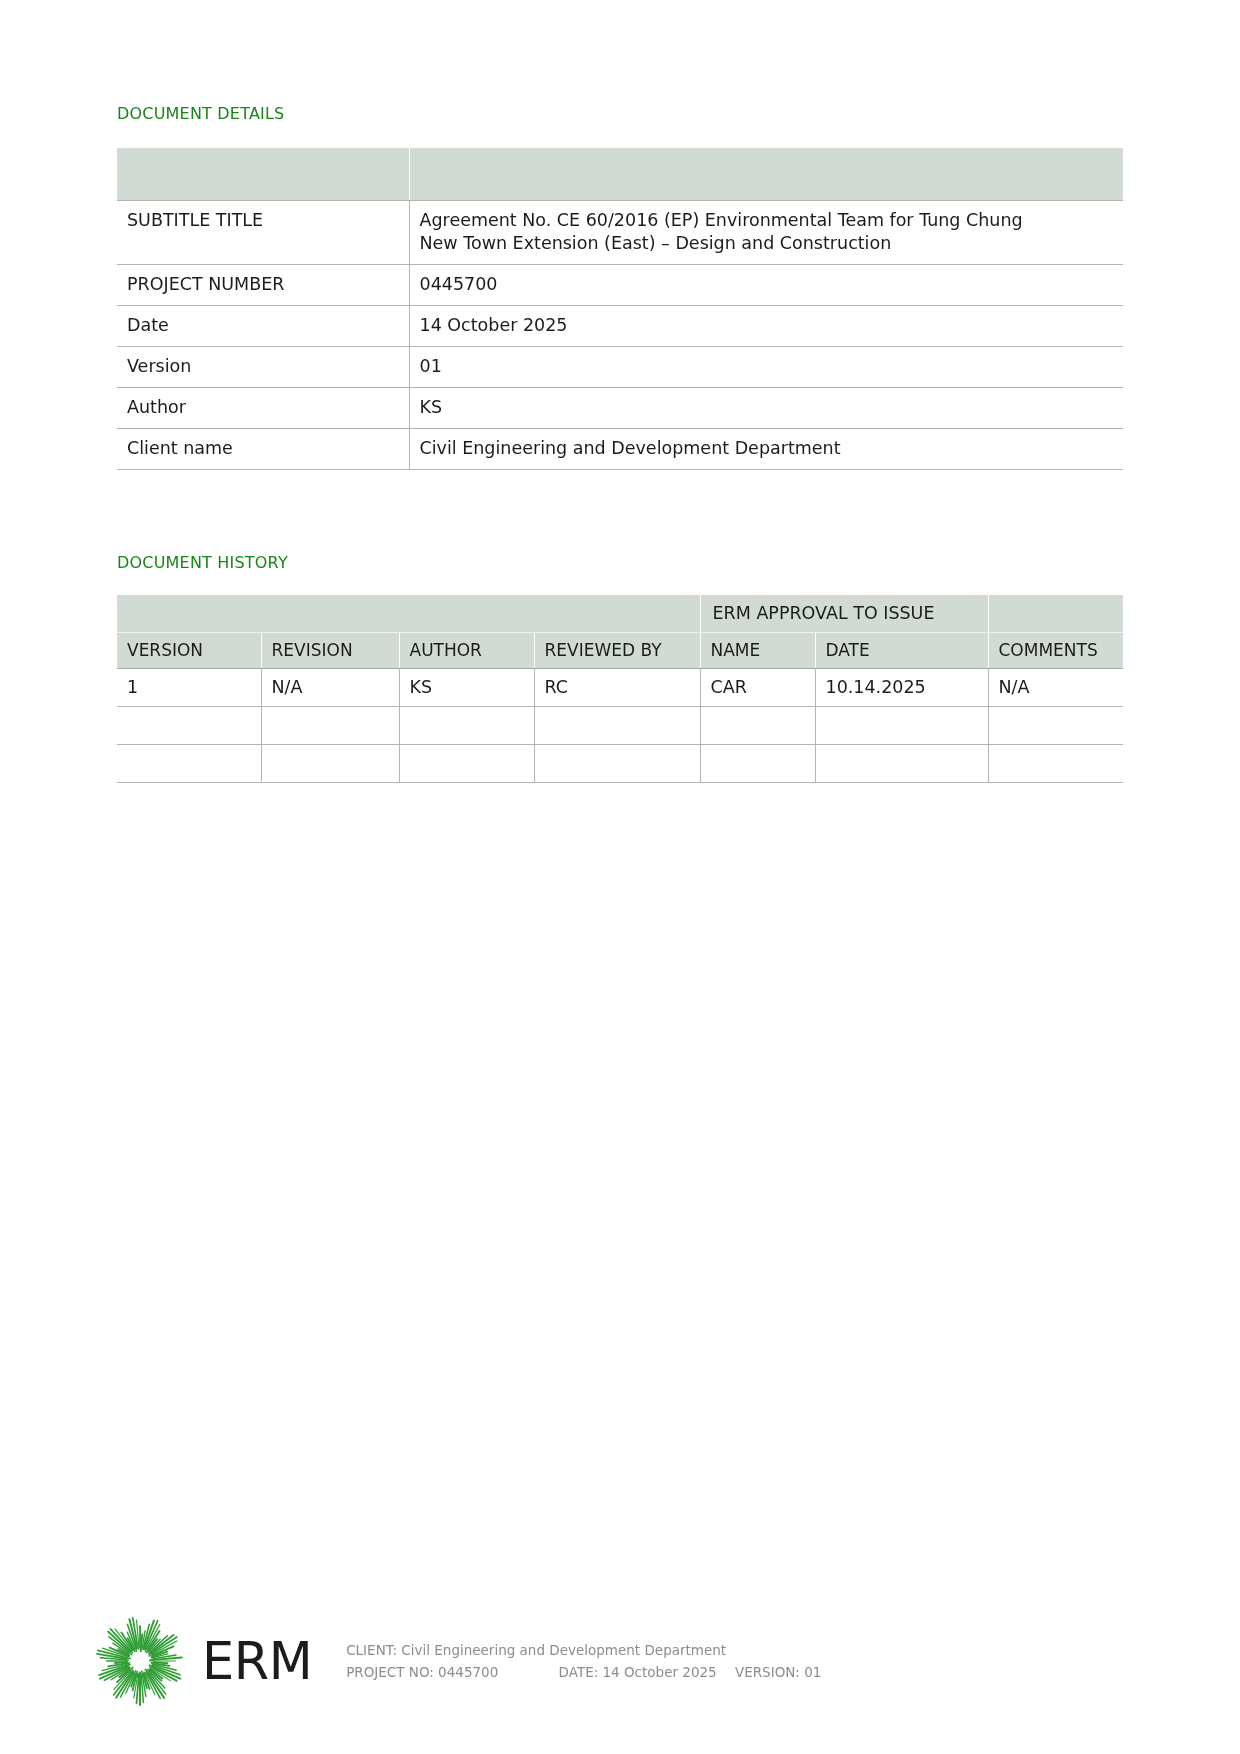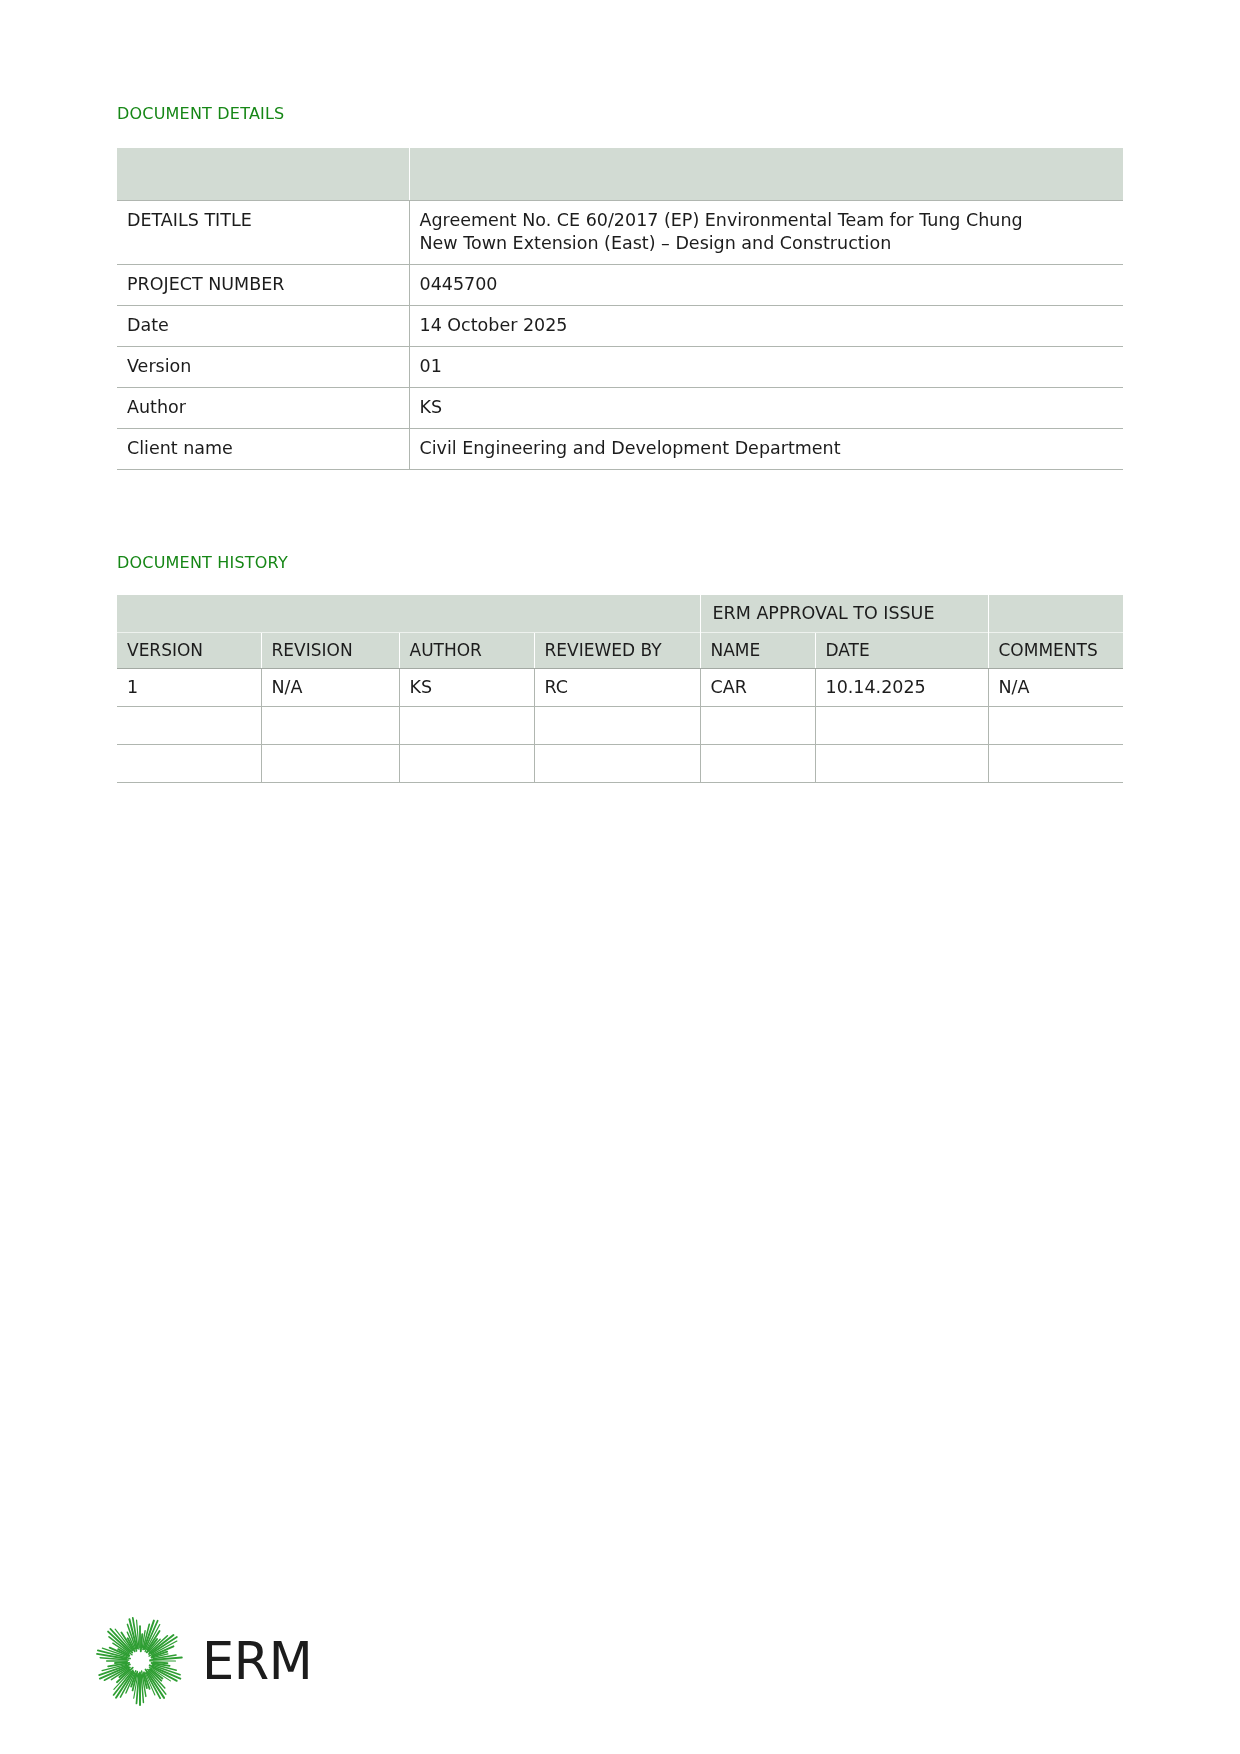--- a/index.html
+++ b/index.html
@@ -100,22 +100,22 @@
     <colgroup>
         <col style="width:292px">
         <col style="width:714px">
       </colgroup>
     <tbody>
       <tr>
         <td class="band band-cell first"></td>
         <td class="band band-cell"></td>
       </tr>
       <tr class="h61">
-        <td class="lbl">DETAILS TITLE</td>
-        <td class="val">Agreement No. CE 60/2017 (EP) Environmental Team for Tung Chung
+        <td class="lbl">SUBTITLE TITLE</td>
+        <td class="val">Agreement No. CE 60/2016 (EP) Environmental Team for Tung Chung
 New Town Extension (East) – Design and Construction</td>
       </tr>
       <tr class="h39">
         <td class="lbl">PROJECT NUMBER</td>
         <td class="val">0445700</td>
       </tr>
       <tr class="h39">
         <td class="lbl">Date</td>
         <td class="val">14 October 2025</td>
       </tr>
@@ -264,15 +264,23 @@
         <line x1="55.2" y1="38.8" x2="80.2" y2="19.4" stroke="#2f9e33" stroke-width="2.00" stroke-linecap="round"></line>
         <line x1="57.7" y1="38.4" x2="83.7" y2="21.4" stroke="#2f9e33" stroke-width="1.70" stroke-linecap="round"></line>
         <line x1="55.2" y1="41.0" x2="83.7" y2="25.6" stroke="#2f9e33" stroke-width="1.25" stroke-linecap="round"></line>
         <line x1="58.6" y1="40.5" x2="80.2" y2="31.0" stroke="#2f9e33" stroke-width="1.89" stroke-linecap="round"></line>
         <line x1="57.7" y1="42.0" x2="73.8" y2="36.5" stroke="#2f9e33" stroke-width="1.93" stroke-linecap="round"></line>
         <line x1="58.0" y1="42.9" x2="74.5" y2="38.8" stroke="#2f9e33" stroke-width="1.34" stroke-linecap="round"></line>
         <line x1="59.5" y1="43.7" x2="82.8" y2="39.9" stroke="#2f9e33" stroke-width="1.63" stroke-linecap="round"></line>
         <line x1="56.4" y1="45.1" x2="88.7" y2="42.5" stroke="#2f9e33" stroke-width="2.00" stroke-linecap="round"></line>
       </svg>
     <div class="erm-word">ERM</div>
+    <div class="footer-text">
+      <div class="f-line1">CLIENT: Civil Engineering and Development Department</div>
+      <div class="f-line2">
+        <span>PROJECT NO: 0445700</span>
+        <span class="gap-lg">DATE: 14 October 2025</span>
+        <span class="gap-sm">VERSION: 01</span>
+      </div>
+    </div>
   </div>
 
 </div>
 
 </body></html>

